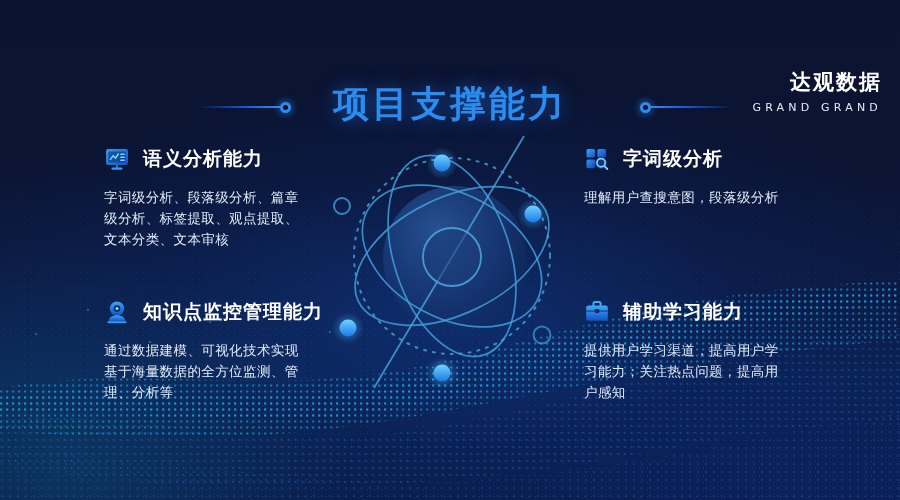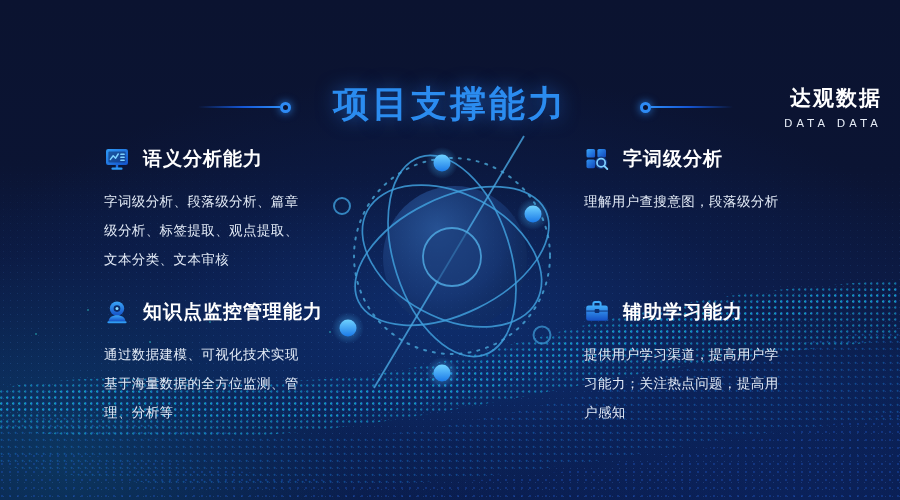--- a/index.html
+++ b/index.html
@@ -50,21 +50,21 @@
   .deco-right { left:640px; flex-direction:row-reverse; }
   .deco-line { width:82px; height:2px; }
   .deco-left .deco-line  { background:linear-gradient(90deg, rgba(20,80,200,0) 0%, #1557d6 55%, #2e8bf5 100%); }
   .deco-right .deco-line { background:linear-gradient(270deg, rgba(20,80,200,0) 0%, #1557d6 55%, #2e8bf5 100%); }
   .deco-dot {
     width:11px; height:11px; border-radius:50%;
     border:3px solid #2e8bf5; background:#0b1330;
     box-shadow:0 0 9px rgba(46,139,245,0.9);
   }
 
-  .logo { position:absolute; right:18px; top:42px; text-align:right; color:#fff; }
+  .logo { position:absolute; right:18px; top:26px; text-align:right; color:#fff; }
   .logo-cn { font-size:21px; font-weight:700; letter-spacing:2px; line-height:1.2; }
   .logo-en { font-size:11px; letter-spacing:4.2px; margin-top:6px; color:#e7edf7; }
 
   
   .orb { position:absolute; left:318px; top:120px; width:270px; height:270px; }
 
   
   .card { position:absolute; width:300px; }
   .card-0 { left:104px; top:146px; }
   .card-1 { left:584px; top:146px; }
@@ -72,21 +72,21 @@
   .card-3 { left:584px; top:299px; }
 
   .card-head { display:flex; align-items:flex-start; gap:13px; height:30px; }
   .card-icon { width:26px; height:26px; flex:0 0 26px; }
   .card-title {
     font-size:19px; font-weight:700; color:#ffffff;
     letter-spacing:1px; white-space:nowrap;
   }
   .card-desc {
     margin-top:11px;
-    font-size:13.5px; line-height:29px;
+    font-size:13.5px; line-height:21px;
     color:#e3ebf7; letter-spacing:0.4px;
     width:196px;
   }
   .card-3 .card-desc, .card-1 .card-desc { width:200px; }
 </style>
 </head>
 <body>
 
 <div class="stage">
 
@@ -208,21 +208,21 @@
 
     <div class="title">项目支撑能力</div>
 
     <div class="deco deco-right">
       <span class="deco-line"></span>
       <span class="deco-dot"></span>
     </div>
 
     <div class="logo">
       <div class="logo-cn">达观数据</div>
-      <div class="logo-en">DATA DATA</div>
+      <div class="logo-en">GRAND GRAND</div>
     </div>
   </div>
 
   <div class="card card-0">
     <div class="card-head">
       <svg class="card-icon" viewBox="0 0 26 26">
         <defs>
           <linearGradient id="ig1" x1="0" y1="0" x2="1" y2="1">
             <stop offset="0" stop-color="#2f9bf6"></stop>
               <stop offset="100%" stop-color="#1352c9"></stop>

